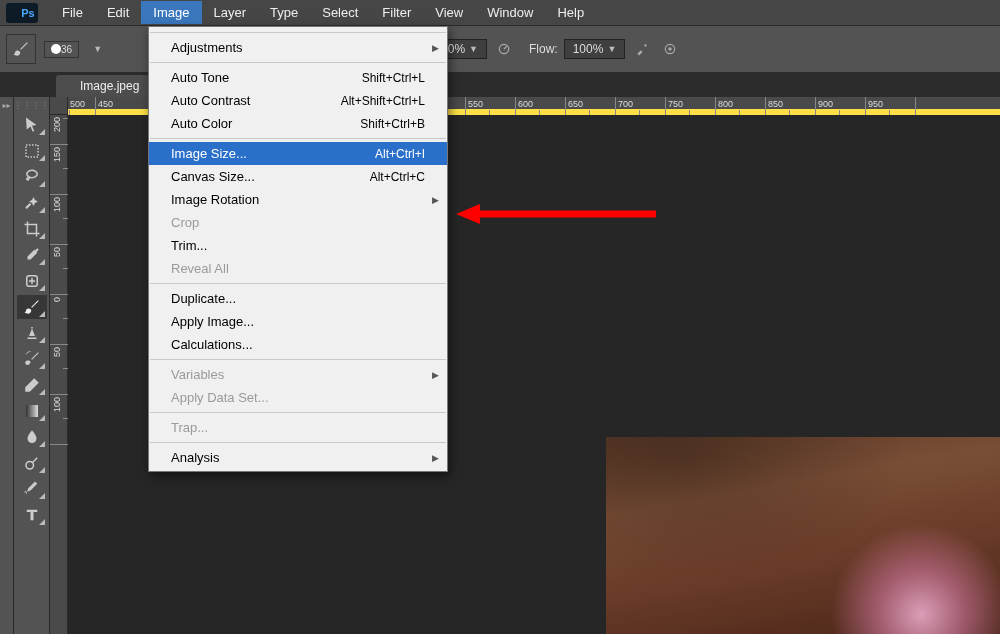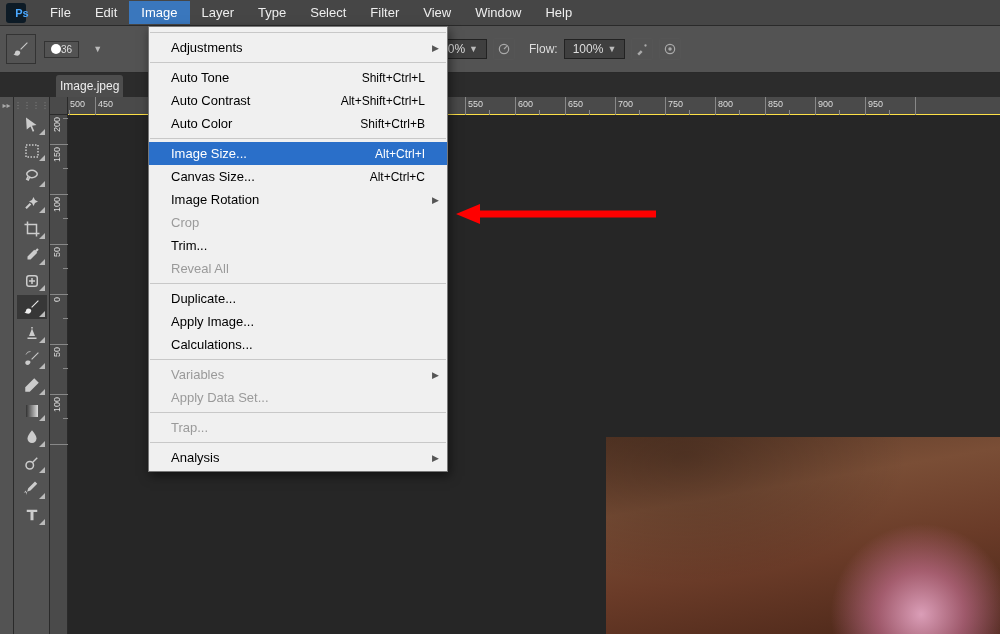--- a/index.html
+++ b/index.html
@@ -1,55 +1,55 @@
 <!DOCTYPE html>
 <html><head>
 <meta charset="utf-8">
 <style>
   * { box-sizing: border-box; margin: 0; padding: 0; font-family: "Segoe UI", Tahoma, sans-serif; }
   body { width: 1000px; height: 634px; background: #323232; overflow: hidden; position: relative; }
   
   
   .menubar { height: 26px; background: #464646; display: flex; align-items: center; padding-left: 6px; border-bottom: 1px solid #2a2a2a; }
-  .ps-logo { width: 20px; height: 20px; background: #0d1b26; border-radius: 3px; color: #4aa8ff; font-size: 11px; font-weight: bold; display: flex; align-items: center; justify-content: center; margin-right: 12px; padding-left: 12px; }
+  .ps-logo { width: 32px; height: 20px; background: #0d1b26; border-radius: 3px; color: #4aa8ff; font-size: 11px; font-weight: bold; display: flex; align-items: center; justify-content: center; margin-right: 12px; padding-left: 12px; }
   .menubar-item { color: #eee; font-size: 13px; padding: 4px 12px; cursor: default; }
   .menubar-item.open { background: #3a77bd; color: #fff; }
   
   
   .optbar { height: 47px; background: #535353; display: flex; align-items: center; padding-left: 6px; border-bottom: 1px solid #2a2a2a; position: relative; }
   .tool-preset { width: 30px; height: 30px; background: #535353; border: 1px solid #333; margin-right: 8px; display:flex; align-items:center; justify-content:center; }
   .brush-thumb { display:flex; align-items:center; margin-right: 10px; border:1px solid #333; padding:2px 6px; }
   .brush-dot { width:10px; height:10px; background:#fff; border-radius:50%; }
   .brush-size { font-size:10px; color:#ddd; }
   .opt-group { display:flex; align-items:center; margin-right: 14px; color:#ddd; font-size:12px; }
   .opt-select { background:#3f3f3f; border:1px solid #222; color:#ddd; padding:2px 8px; min-width:60px; display:flex; justify-content:space-between; align-items:center; }
   .opt-icon { width:22px; height:22px; border:1px solid #555; border-radius:2px; margin-left:6px; display:flex; align-items:center; justify-content:center; }
   .chev { font-size:9px; color:#bbb; margin-left:4px; }
   .opt-spacer-under-menu { width: 296px; } 
 
   
   .tabbar { height: 24px; background: #2c2c2c; display:flex; align-items:flex-end; padding-left: 56px; }
-  .doc-tab { background:#4d4d4d; color:#eee; font-size:12px; padding:4px 4px; border-top-left-radius:3px; border-top-right-radius:3px; display:flex; align-items:center; gap:8px; }
+  .doc-tab { background:#4d4d4d; color:#eee; font-size:12px; padding:4px 24px; border-top-left-radius:3px; border-top-right-radius:3px; display:flex; align-items:center; gap:8px; }
 
   
   .workspace { position:absolute; top:97px; left:0; right:0; bottom:0; display:flex; }
   
   
   .rail { background:#535353; border-right:1px solid #2a2a2a; display:flex; flex-direction:column; align-items:center; padding-top:4px; }
   .rail-collapse { width:14px; }
   .rail-tools { width:36px; gap:2px; }
   .tool-slot { width:30px; height:24px; display:flex; align-items:center; justify-content:center; color:#ccc; position:relative; }
   .tool-slot.active { background:#373737; }
   .tool-slot .tri { position:absolute; right:2px; bottom:2px; width:0; height:0; border-left:3px solid transparent; border-top:3px solid transparent; border-right:3px solid #bbb; border-bottom:3px solid #bbb; }
   .tool-svg { width:18px; height:18px; }
   .rail-dots { height:10px; color:#888; font-size:8px; letter-spacing:1px; text-align:center; width:100%; }
   
   
   .canvas-area { flex:1; background:#262626; position:relative; overflow:hidden; }
-  .ruler-h { position:absolute; top:0; left:18px; right:0; height:18px; background:#4a4a4a; border-bottom:1px solid #fde047; display:flex; }
+  .ruler-h { position:absolute; top:0; left:18px; right:0; height:18px; background:#4a4a4a; border-bottom:6px solid #fde047; display:flex; }
   .ruler-v { position:absolute; top:18px; left:0; width:18px; bottom:0; background:#4a4a4a; border-right:1px solid #2a2a2a; }
   .ruler-corner { position:absolute; top:0; left:0; width:18px; height:18px; background:#4a4a4a; border-right:1px solid #2a2a2a; border-bottom:1px solid #2a2a2a; }
   .tick-h { position:relative; width:50px; height:18px; color:#ddd; font-size:9px; border-right:1px solid #888; }
   .tick-h span { position:absolute; left:2px; top:2px; }
   .tick-h::after{content:"";position:absolute; right:25px; bottom:0; width:1px; height:5px; background:#888;}
   .tick-v { position:relative; height:50px; width:18px; color:#ddd; font-size:9px; border-bottom:1px solid #888; }
   .tick-v span { position:absolute; left:2px; top:2px; writing-mode:vertical-rl; transform:rotate(180deg); }
   .tick-v::after{content:"";position:absolute; bottom:25px; right:0; height:1px; width:5px; background:#888;}
 
   

